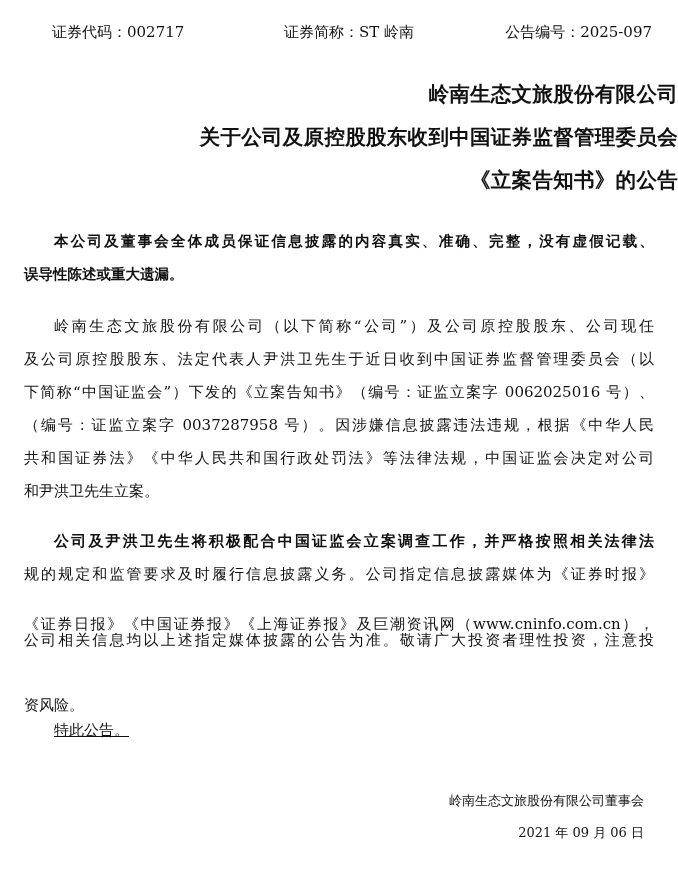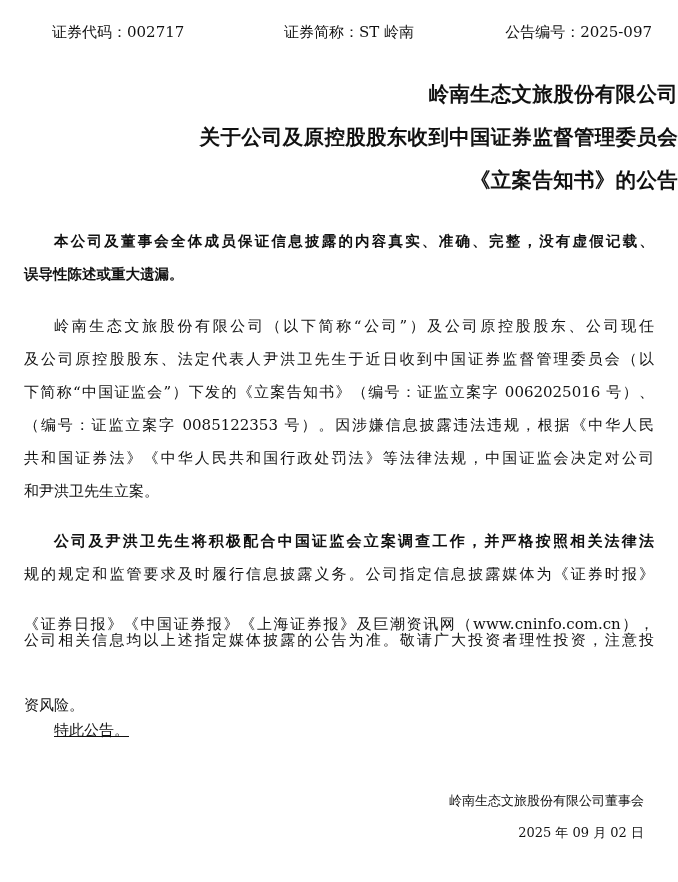--- a/index.html
+++ b/index.html
@@ -33,31 +33,31 @@
 
 <div>
   <div class="line indent bold" style="top:231px;">本公司及董事会全体成员保证信息披露的内容真实、准确、完整，没有虚假记载、</div>
   <div class="line bold last" style="top:264px;">误导性陈述或重大遗漏。</div>
 </div>
 
 <div>
   <div class="line indent" style="top:316px;">岭南生态文旅股份有限公司（以下简称“公司”）及公司原控股股东、公司现任</div>
   <div class="line" style="top:349px;">及公司原控股股东、法定代表人尹洪卫先生于近日收到中国证券监督管理委员会（以</div>
   <div class="line" style="top:382px;">下简称“中国证监会”）下发的《立案告知书》（编号：证监立案字 0062025016 号）、</div>
-  <div class="line" style="top:415px;">（编号：证监立案字 0085122353 号）。因涉嫌信息披露违法违规，根据《中华人民</div>
+  <div class="line" style="top:415px;">（编号：证监立案字 0037287958 号）。因涉嫌信息披露违法违规，根据《中华人民</div>
   <div class="line" style="top:448px;">共和国证券法》《中华人民共和国行政处罚法》等法律法规，中国证监会决定对公司</div>
   <div class="line last" style="top:481px;">和尹洪卫先生立案。</div>
 </div>
 
 <div>
   <div class="line indent" style="top:531px;font-weight:bold;">公司及尹洪卫先生将积极配合中国证监会立案调查工作，并严格按照相关法律法</div>
   <div class="line" style="top:564px;">规的规定和监管要求及时履行信息披露义务。公司指定信息披露媒体为《证券时报》</div>
   <div class="line" style="top:602px;margin-top:12px;">《证券日报》《中国证券报》《上海证券报》及巨潮资讯网（www.cninfo.com.cn），</div>
   <div class="line" style="top:630px;">公司相关信息均以上述指定媒体披露的公告为准。敬请广大投资者理性投资，注意投</div>
   <div class="line last" style="top:695px;">资风险。</div>
 </div>
 
 <div class="line indent last" style="top:720px;text-decoration:underline;">特此公告。</div>
 
 <div>
   <div class="sig" style="top:791px;">岭南生态文旅股份有限公司董事会</div>
-  <div class="sig" style="top:823px;">2025 年 09 月 02 日</div>
+  <div class="sig" style="top:823px;">2021 年 09 月 06 日</div>
 </div>
 
 </body></html>

